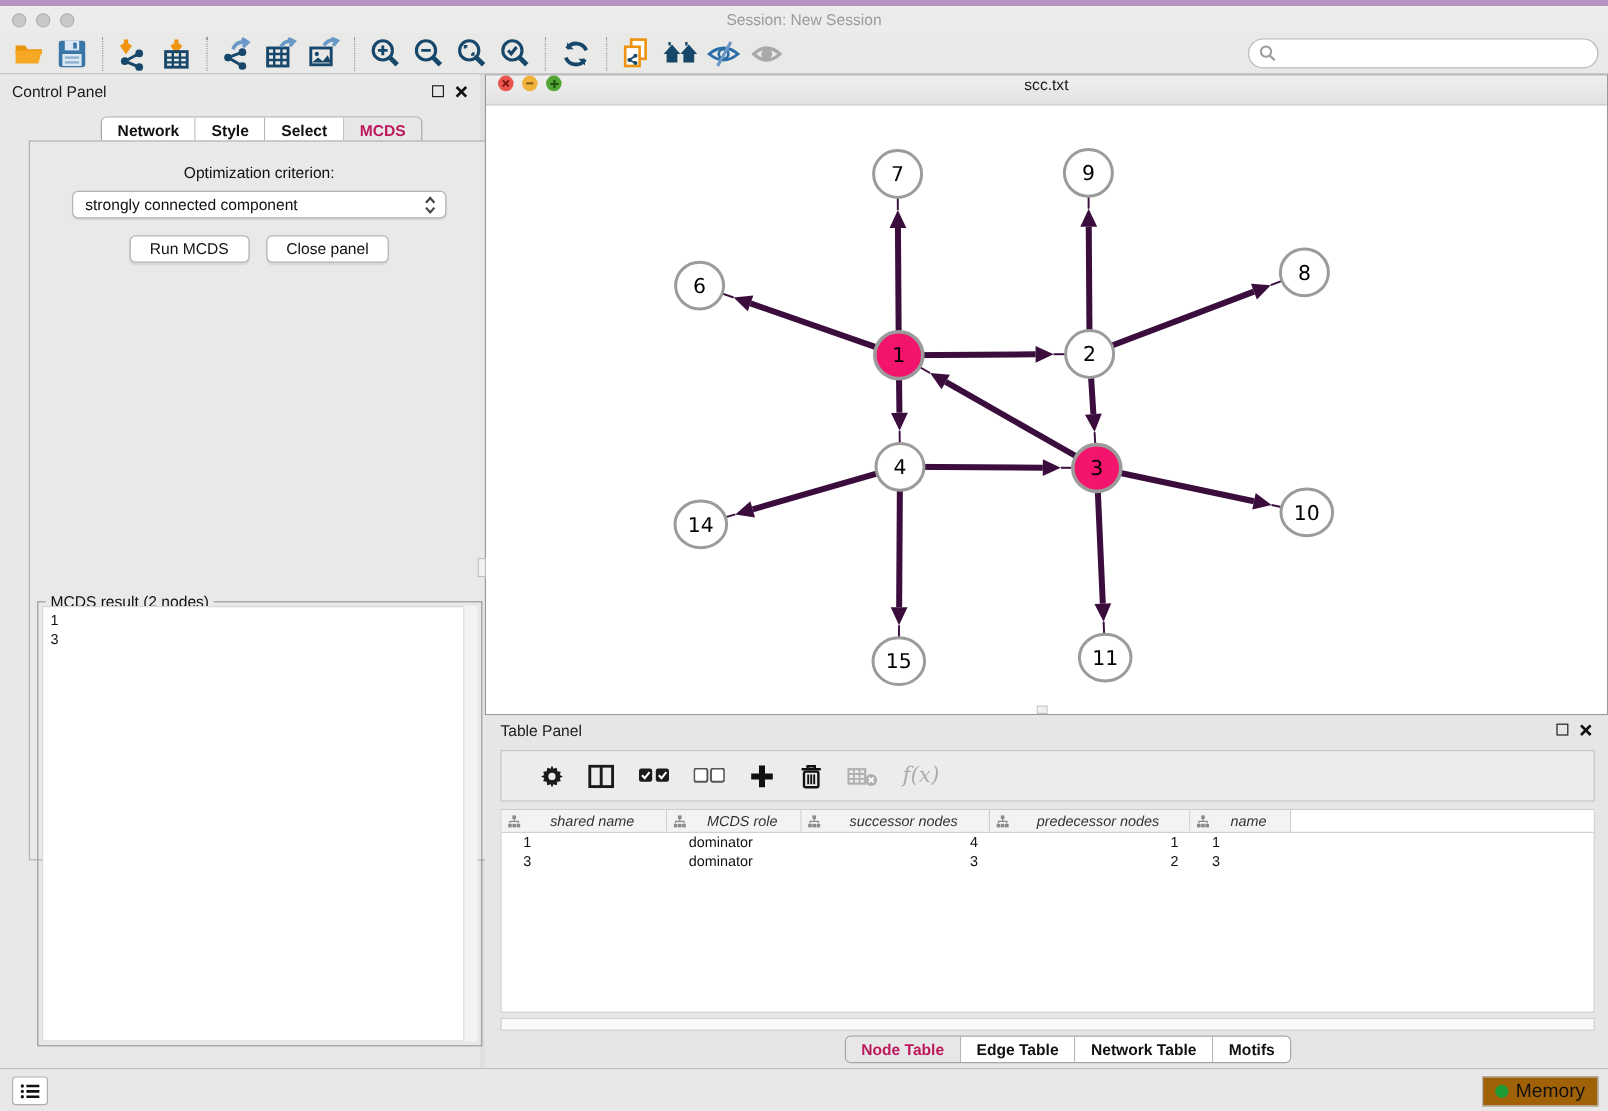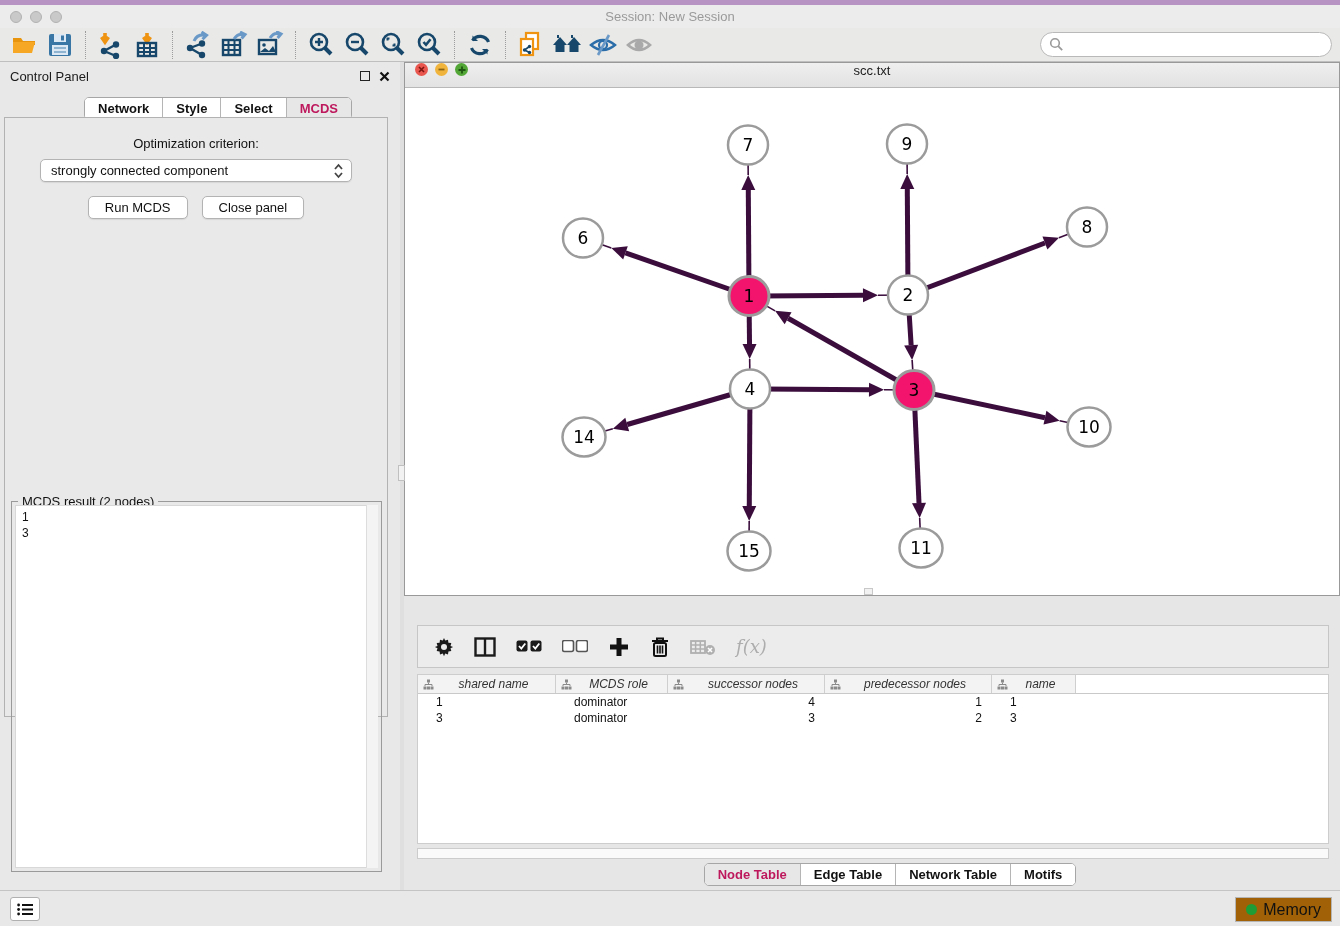--- a/index.html
+++ b/index.html
@@ -26,21 +26,21 @@
   .control-panel { position:absolute; left:0; top:62px; width:400px; height:828px; background:#e8e8e8; }
   .cp-header { height:28px; display:flex; align-items:center; padding:0 10px; }
   .panel-title { font-size:13px; color:#1b1b1b; }
   .panel-hicons { margin-left:auto; display:flex; align-items:center; gap:9px; }
   .float-box { width:10px; height:10px; border:1.7px solid #222; }
   .tabs-row { display:flex; justify-content:center; margin-top:7px; }
   .seg { display:inline-flex; border:1px solid #a6a6a6; border-radius:5px; background:#fff; overflow:hidden;margin-left:36px; }
   .seg .tab { padding:3px 13px; font-size:13px; font-weight:bold; color:#111; border-right:1px solid #b5b5b5; cursor:pointer; background:#fff; white-space:nowrap; }
   .seg .tab:last-child { border-right:none; }
   .seg .tab.sel { color:#be185d; background:#e7e7e7; }
-  .cp-content { position:absolute; left:4px; top:55px; width:384px; height:600px; border:1px solid #b2b2b2; background:#e9e9e9; }
+  .cp-content { position:absolute; left:24px; top:55px; width:384px; height:600px; border:1px solid #b2b2b2; background:#e9e9e9; }
   .opt-label { text-align:center; margin-top:18px; font-size:13px; color:#111; }
   .dropdown { position:relative; margin:8px auto 0; width:312px; height:23px; background:#fff; border:1px solid #b3b3b3; border-radius:5px; display:flex; align-items:center; padding-left:10px; font-size:13px; color:#111; cursor:pointer; box-shadow:0 1px 1px rgba(0,0,0,.08); }
   .dd-stepper { position:absolute; right:7px; top:3px; }
   .btn-row { display:flex; justify-content:center; gap:14px; margin-top:14px; }
   .pbtn { height:23px; padding:0 16px; background:#fff; border:1px solid #b3b3b3; border-radius:5px; font-size:13px; color:#111; display:flex; align-items:center; cursor:pointer; box-shadow:0 1px 1px rgba(0,0,0,.08); }
   .groupbox { position:absolute; left:6px; top:383px; width:371px; height:371px; border:1px solid #9a9a9a; }
   .groupbox-label { position:absolute; top:-8px; left:6px; background:#e9e9e9; padding:0 4px; font-size:13px; color:#111; }
   .result-area { position:absolute; inset:3px; background:#fff; border:1px solid #d8d8d8; font-size:12px; color:#111; padding:3px 6px; line-height:16px; white-space:pre; overflow:hidden; }
   .result-scroll { position:absolute; top:3px; right:3px; bottom:3px; width:12px; background:#f4f4f4; border-left:1px solid #ddd; }
 
@@ -51,21 +51,21 @@
   .tl { width:13px; height:13px; border-radius:50%; display:flex; align-items:center; justify-content:center; margin-right:7px; cursor:pointer; }
   .tl svg { display:block; }
   .net-canvas { position:absolute; left:0; top:25px; right:0; bottom:0; background:#fff; overflow:hidden; }
   .net-canvas svg { position:absolute; inset:0; }
   .splitter-v { position:absolute; left:398px; top:465px; width:7px; height:16px; background:#f2f2f2; border:1px solid #c0c0c0; }
   .splitter-h { position:absolute; left:864px; top:588px; width:9px; height:7px; background:#f2f2f2; border:1px solid #c8c8c8; }
 
   
   .table-panel { position:absolute; left:404px; top:596px; width:936px; height:294px; background:#e6e6e6; }
   .tp-header { height:24px; display:flex; align-items:center; padding:0 13px; }
-  .tp-toolbar { position:absolute; left:13px; top:29px; width:912px; height:43px; background:#ececec; border:1px solid #c6c6c6; display:flex; align-items:center; gap:20px; padding-left:16px; }
+  .tp-toolbar { position:absolute; left:13px; top:29px; width:912px; height:43px; background:#ececec; border:1px solid #c6c6c6; display:flex; align-items:center; gap:20px; padding-left:32px; }
   .tp-tool { display:flex; align-items:center; justify-content:center; cursor:pointer; }
   .fx { font-family:"DejaVu Serif", serif; font-style:italic; font-size:18px; color:#adadad; }
   .tbl { position:absolute; left:13px; top:78px; width:912px; height:170px; background:#fff; border:1px solid #cdcdcd; overflow:hidden; }
   .tbl-head { display:flex; height:19px; background:#f3f3f3; border-bottom:1px solid #c9c9c9; }
   .th { display:flex; align-items:center; font-size:12px; color:#333; border-right:1px solid #cfcfcf; padding-left:5px; gap:6px; background:#f3f3f3; cursor:pointer;font-style:italic; }
   .th .lbl { flex:1; text-align:center; padding-right:8px; }
   .th-fill { flex:1; background:#fff; }
   .tr { display:flex; height:16px; font-size:12px; color:#111; cursor:default; }
   .td { padding:1px 12px 0 18px; white-space:nowrap; }
   .td.r { text-align:right; padding:1px 10px 0 4px; }
@@ -410,20 +410,29 @@
             <ellipse cx="516" cy="460" rx="21.5" ry="19.5" fill="#ffffff" stroke="#9b9b9b" stroke-width="2.5"></ellipse>
             <text x="516" y="466" text-anchor="middle" font-size="17" font-family="&quot;DejaVu Sans&quot;, sans-serif" fill="#000000">11</text>
           </g>
         </svg>
     </div>
   </div>
   <div class="splitter-v"></div>
   <div class="splitter-h"></div>
 
   <div class="table-panel">
+    <div class="tp-header">
+      <span class="panel-title">Table Panel</span>
+      <span class="panel-hicons">
+        <span class="float-box"></span>
+        <svg width="11" height="11" viewBox="0 0 11 11" style="cursor:pointer">
+            <path d="M1.5 1.5 L9.5 9.5 M9.5 1.5 L1.5 9.5" stroke="#111" stroke-width="2.2"></path>
+          </svg>
+      </span>
+    </div>
     <div class="tp-toolbar">
       <span class="tp-tool">
         <svg width="20" height="20" viewBox="0 0 20 20">
             <path d="M10 1 l1.2 2.6 2.8 -0.8 0.4 2.9 2.9 0.4 -0.8 2.8 2.6 1.2 -2.6 1.2 0.8 2.8 -2.9 0.4 -0.4 2.9 -2.8 -0.8 -1.2 2.6 -1.2 -2.6 -2.8 0.8 -0.4 -2.9 -2.9 -0.4 0.8 -2.8 -2.6 -1.2 2.6 -1.2 -0.8 -2.8 2.9 -0.4 0.4 -2.9 2.8 0.8 Z" fill="#1b1b1b"></path>
             <circle cx="10" cy="10" r="3" fill="#ececec"></circle>
           </svg>
       </span>
       <span class="tp-tool">
         <svg width="22" height="20" viewBox="0 0 22 20">
             <rect x="1.5" y="1.5" width="19" height="17" fill="none" stroke="#1b1b1b" stroke-width="2.4"></rect>

